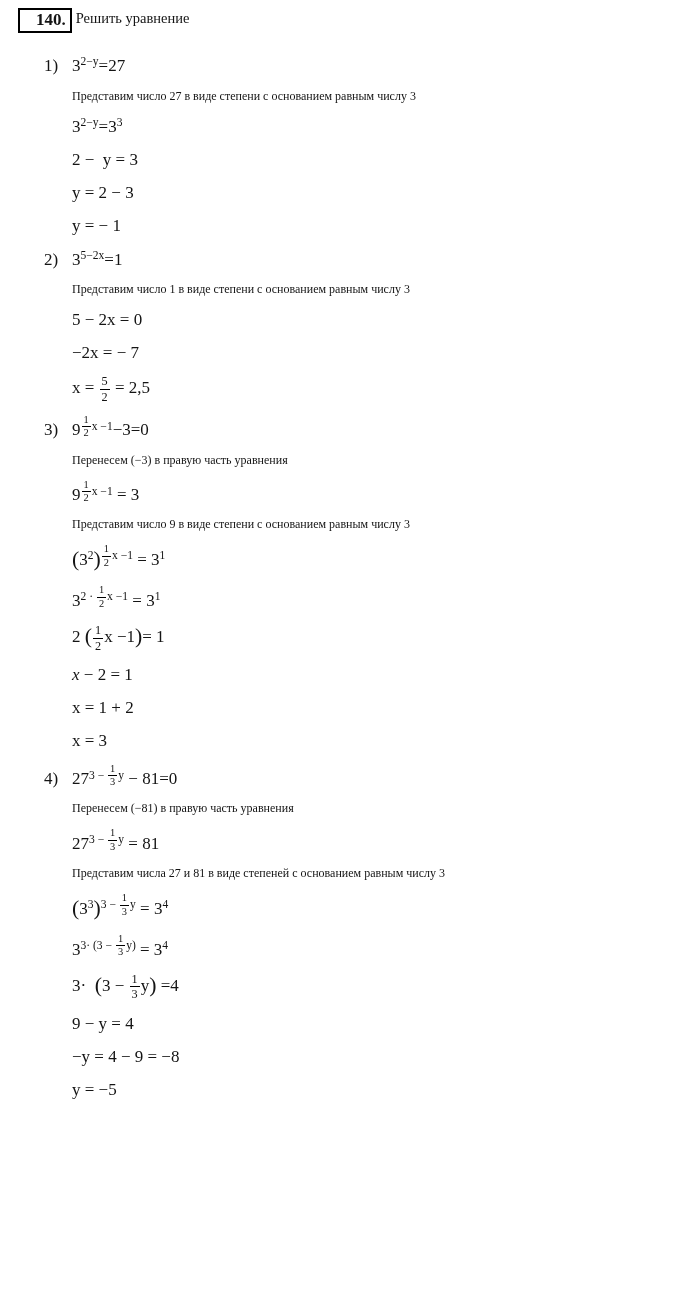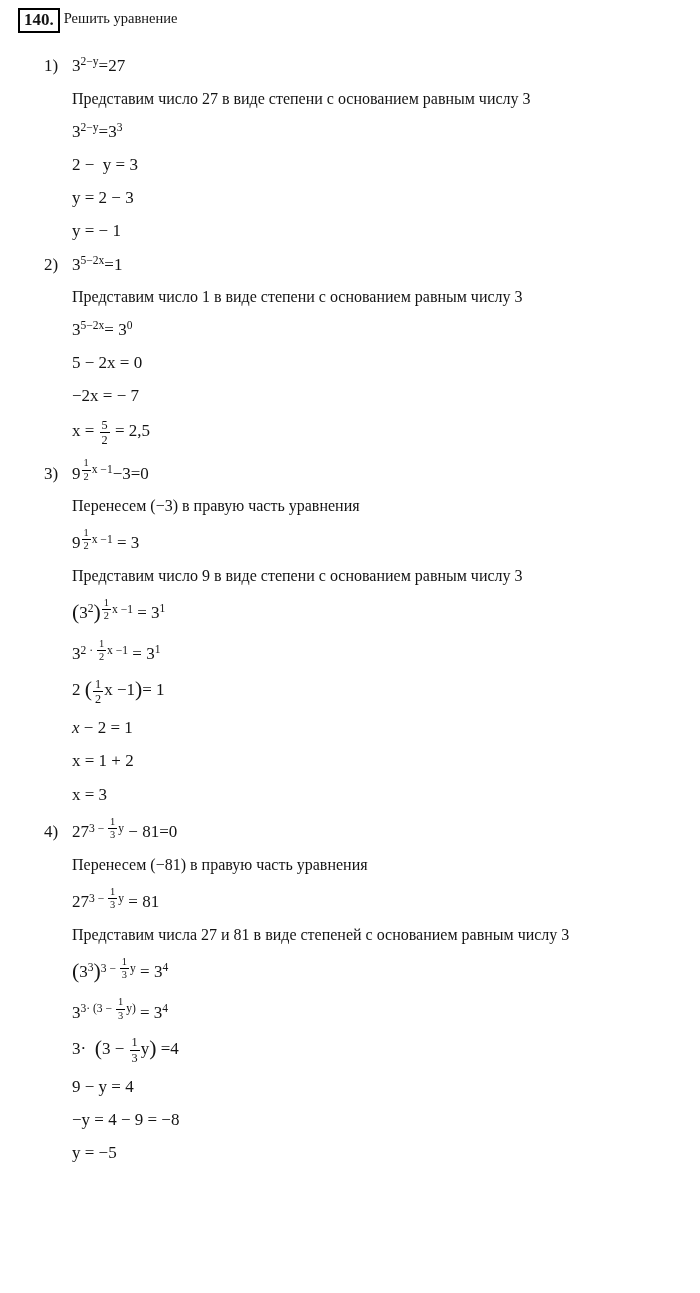--- a/index.html
+++ b/index.html
@@ -8,37 +8,37 @@
     font-family:"Liberation Serif", serif;
     color:#141414;
     -webkit-font-smoothing:antialiased;
   }
   .page{padding:8px 14px 20px 18px;}
   .header{display:flex;align-items:flex-start;margin-bottom:6px;}
   .task-number{
     border:2px solid #000;
     font-weight:bold;
     font-size:17px;
-    padding:0 4px 1px 4px;
+    padding:0 4px 1px 16px;
     line-height:1.2;
   }
   .task-title{
     font-size:14.5px;
     margin-left:4px;
     margin-top:2px;
   }
   .solution{padding-left:26px;padding-top:4px;}
   .section{margin-bottom:4px;}
   .line{
     padding-left:28px;
     margin:12px 0;
     font-size:17px;
     line-height:1.25;
   }
-  .line.textline{font-size:16px;}
+  .line.textline{font-size:12px;}
   .plabel{
     display:inline-block;
     width:28px;
     margin-left:-28px;
     font-size:17px;
   }
   .content{white-space:pre-wrap;}
   .sup{
     display:inline-block;
     vertical-align:6px;
@@ -72,21 +72,20 @@
         <div class="line mathline"><span class="plabel">1)</span><span class="content"><span>3</span><span class="sup"><span>2−y</span></span><span>=27</span></span></div>
         <div class="line textline"><span class="content">Представим число 27 в виде степени с основанием равным числу 3</span></div>
         <div class="line mathline"><span class="content"><span>3</span><span class="sup"><span>2−y</span></span><span>=</span><span>3</span><span class="sup"><span>3</span></span></span></div>
         <div class="line mathline"><span class="content"><span>2 −  y = 3</span></span></div>
         <div class="line mathline"><span class="content"><span>y = 2 − 3</span></span></div>
         <div class="line mathline"><span class="content"><span>y = − 1</span></span></div>
       </div>
       <div class="section">
         <div class="line mathline"><span class="plabel">2)</span><span class="content"><span>3</span><span class="sup"><span>5−2x</span></span><span>=1</span></span></div>
         <div class="line textline"><span class="content">Представим число 1 в виде степени с основанием равным числу 3</span></div>
-        <div class="line mathline"><span class="content"><span>3</span><span class="sup"><span>5−2x</span></span><span>= 3</span><span class="sup"><span>0</span></span></span></div>
         <div class="line mathline"><span class="content"><span>5 − 2x = 0</span></span></div>
         <div class="line mathline"><span class="content"><span>−2x = − 7</span></span></div>
         <div class="line mathline"><span class="content"><span>x = </span><span class="frac"><span class="num">5</span><span class="den">2</span></span><span> = 2,5</span></span></div>
       </div>
       <div class="section">
         <div class="line mathline"><span class="plabel">3)</span><span class="content"><span>9</span><span class="sup"><span class="frac"><span class="num">1</span><span class="den">2</span></span><span>x −1</span></span><span>−3=0</span></span></div>
         <div class="line textline"><span class="content">Перенесем (−3) в правую часть уравнения</span></div>
         <div class="line mathline"><span class="content"><span>9</span><span class="sup"><span class="frac"><span class="num">1</span><span class="den">2</span></span><span>x −1</span></span><span> = 3</span></span></div>
         <div class="line textline"><span class="content">Представим число 9 в виде степени с основанием равным числу 3</span></div>
         <div class="line mathline"><span class="content"><span class="bigp">(</span><span>3</span><span class="sup"><span>2</span></span><span class="bigp">)</span><span class="sup"><span class="frac"><span class="num">1</span><span class="den">2</span></span><span>x −1</span></span><span> = 3</span><span class="sup"><span>1</span></span></span></div>

